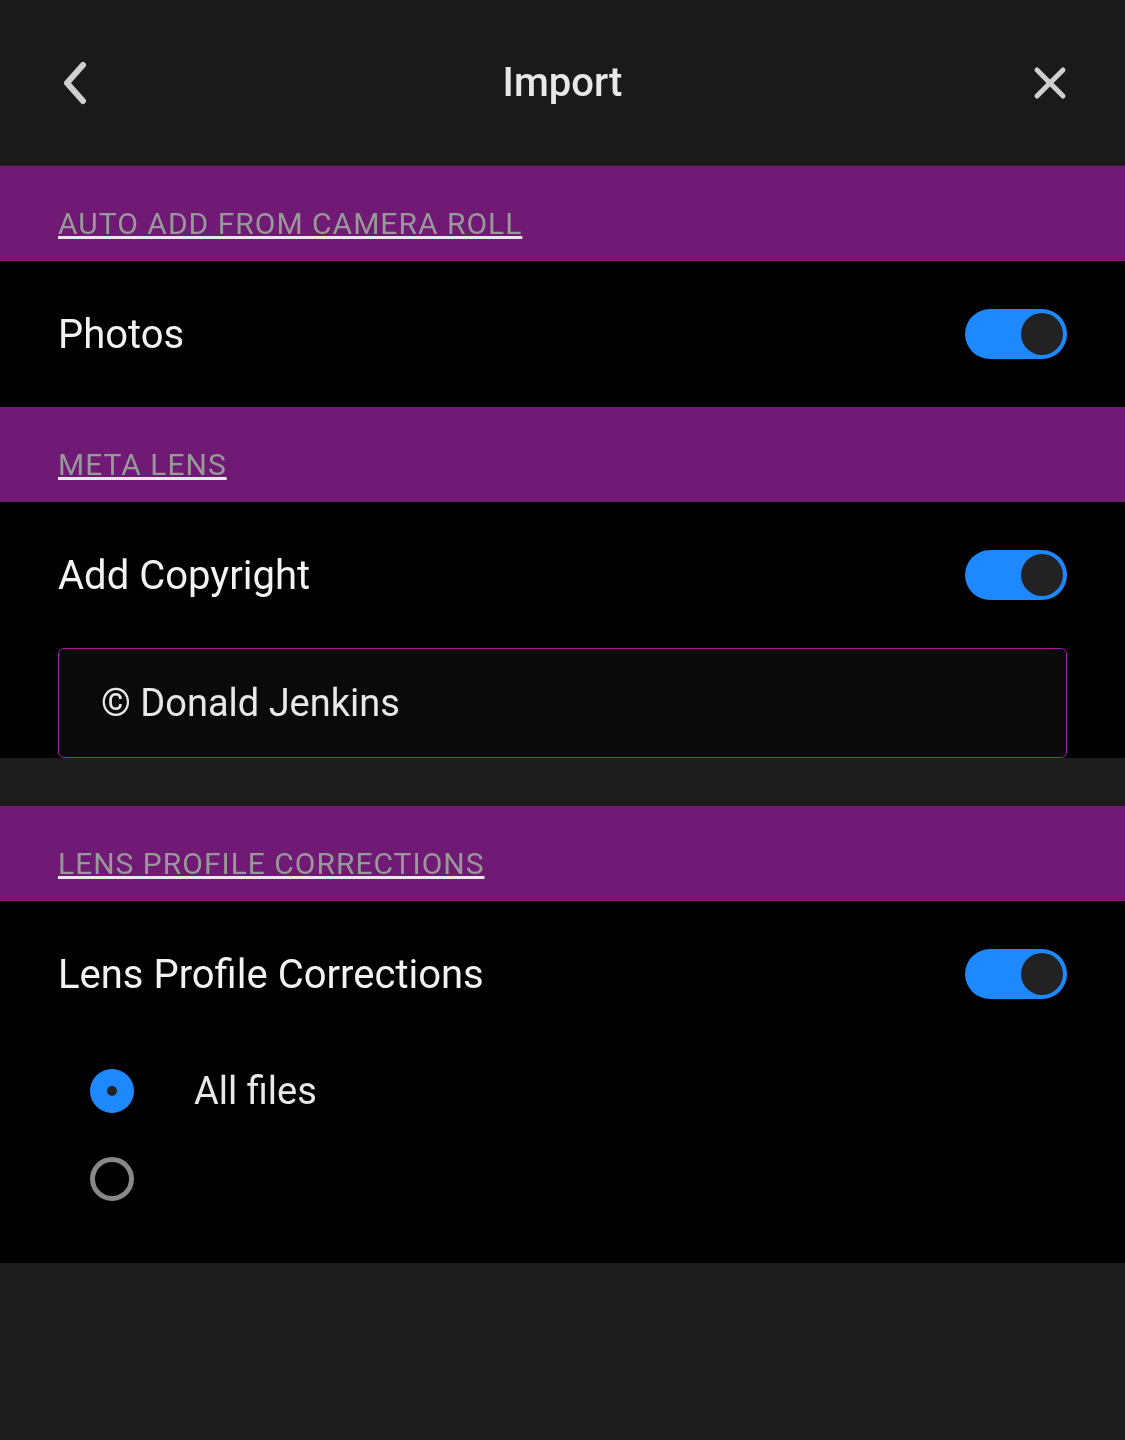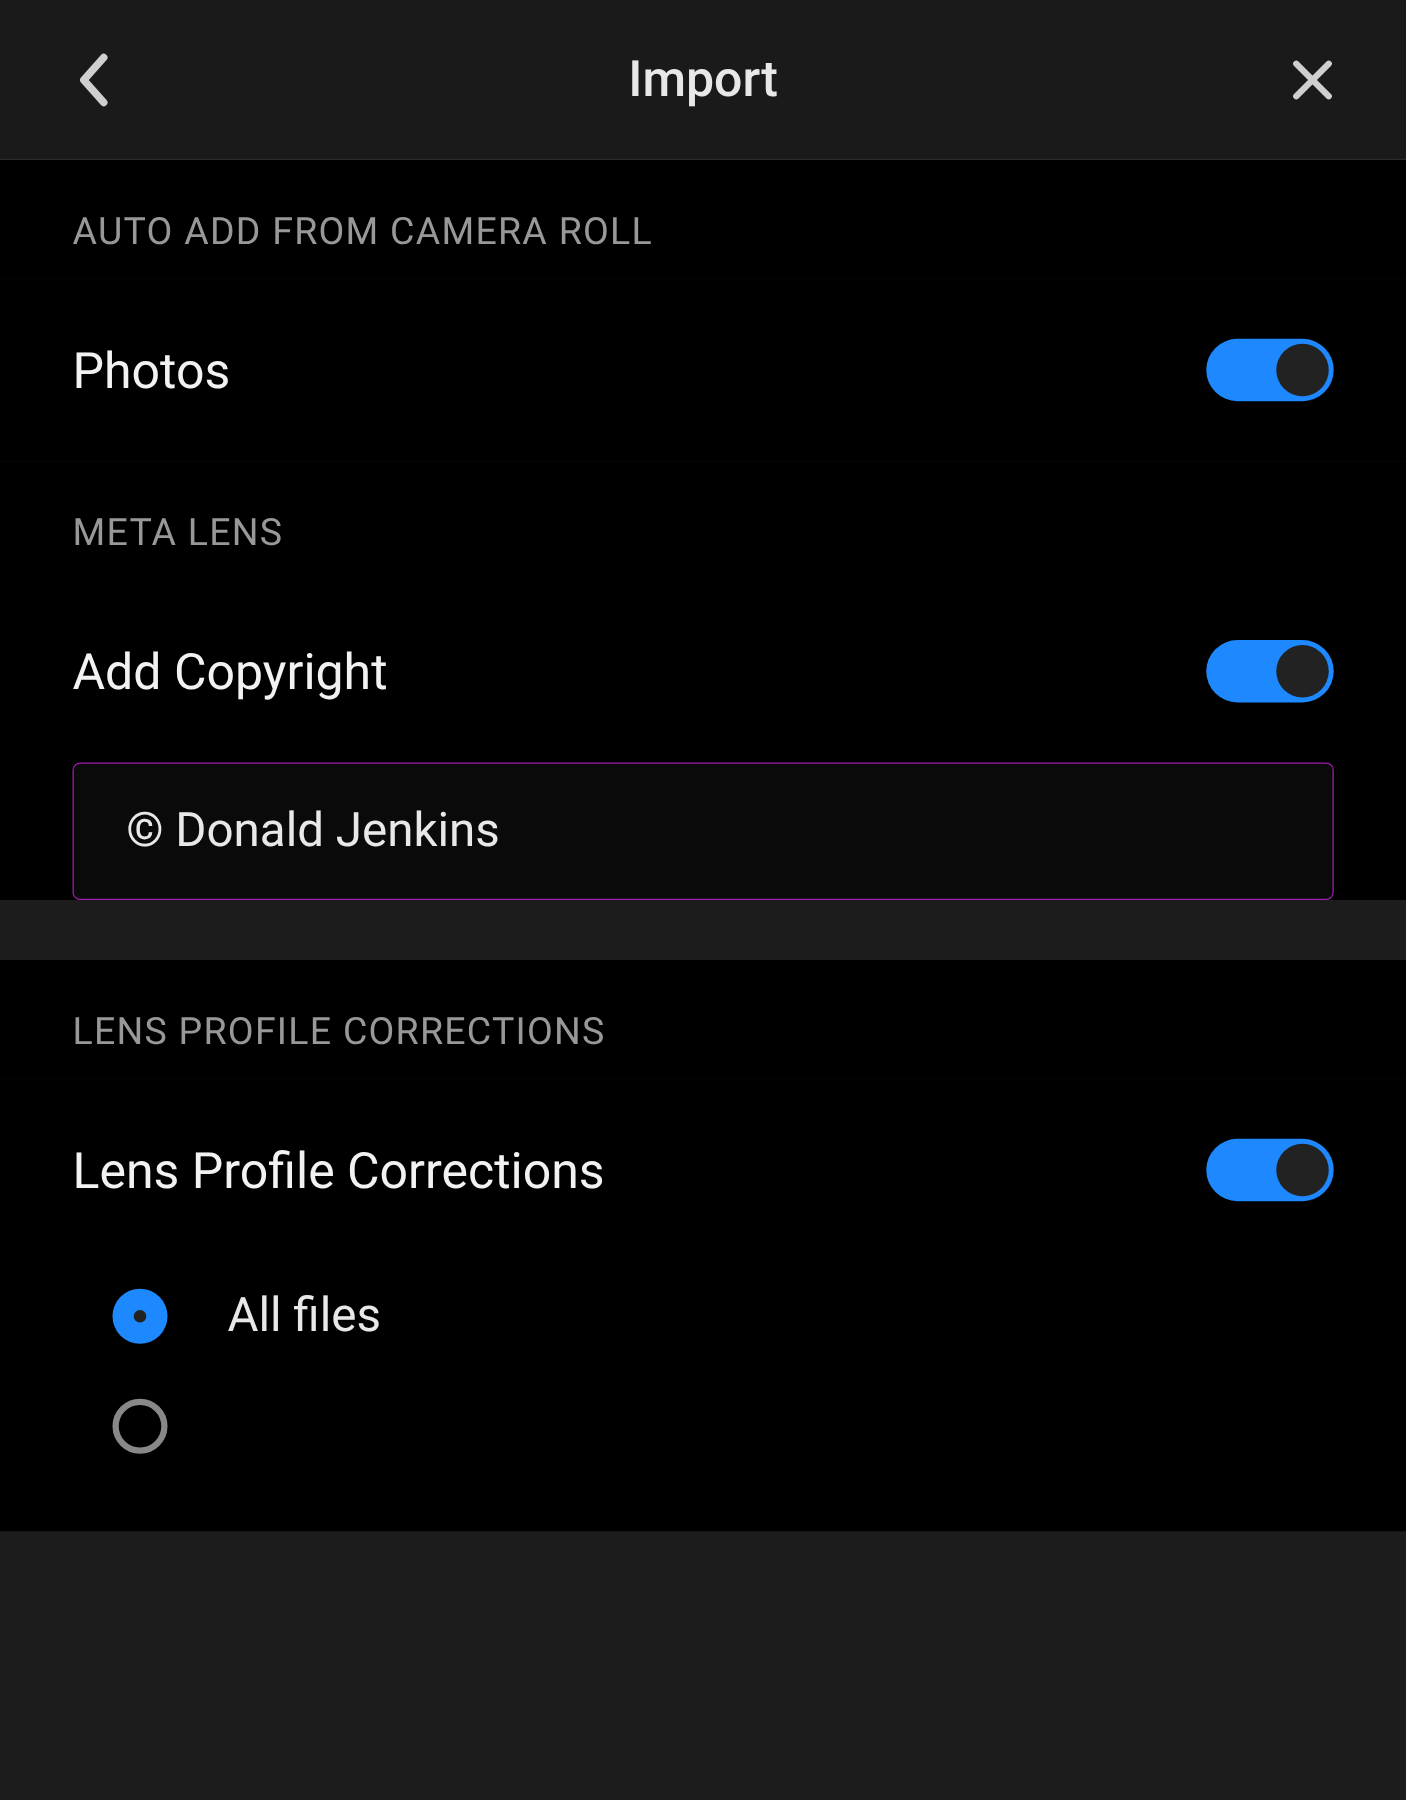--- a/index.html
+++ b/index.html
@@ -5,21 +5,21 @@
   * { margin: 0; padding: 0; box-sizing: border-box; }
   html, body {
     width: 1125px;
     height: 1440px;
     background: #1c1c1c;
     font-family: -apple-system, BlinkMacSystemFont, "Segoe UI", Roboto, sans-serif;
     color: #e8e8e8;
     overflow: hidden;
   }
   .header {
-    height: 128px;
+    height: 166px;
     background: #1a1a1a;
     display: flex;
     align-items: center;
     justify-content: space-between;
     padding: 0 50px;
     border-bottom: 1px solid #2a2a2a;
   }
   .header-title {
     font-size: 40px;
     font-weight: 500;
@@ -31,21 +31,22 @@
     width: 50px;
     height: 50px;
     display: flex;
     align-items: center;
     justify-content: center;
     cursor: pointer;
     color: #cfcfcf;
   }
   .section-header {
     padding: 40px 58px 20px 58px;
-    background: #000000;
+    background: #701a75;
+    text-decoration: underline;
   }
   .section-header-text {
     font-size: 30px;
     letter-spacing: 1px;
     color: #989898;
     font-weight: 400;
   }
   .row-block {
     background: #000000;
   }
@@ -98,20 +99,21 @@
     color: #e8e8e8;
   }
   .radio-group {
     padding: 0 58px 40px 90px;
   }
   .radio-row {
     display: flex;
     align-items: center;
     padding: 22px 0;
     cursor: pointer;
+    gap: 12px;
   }
   .radio {
     width: 44px;
     height: 44px;
     border-radius: 50%;
     margin-right: 48px;
     display: flex;
     align-items: center;
     justify-content: center;
   }

